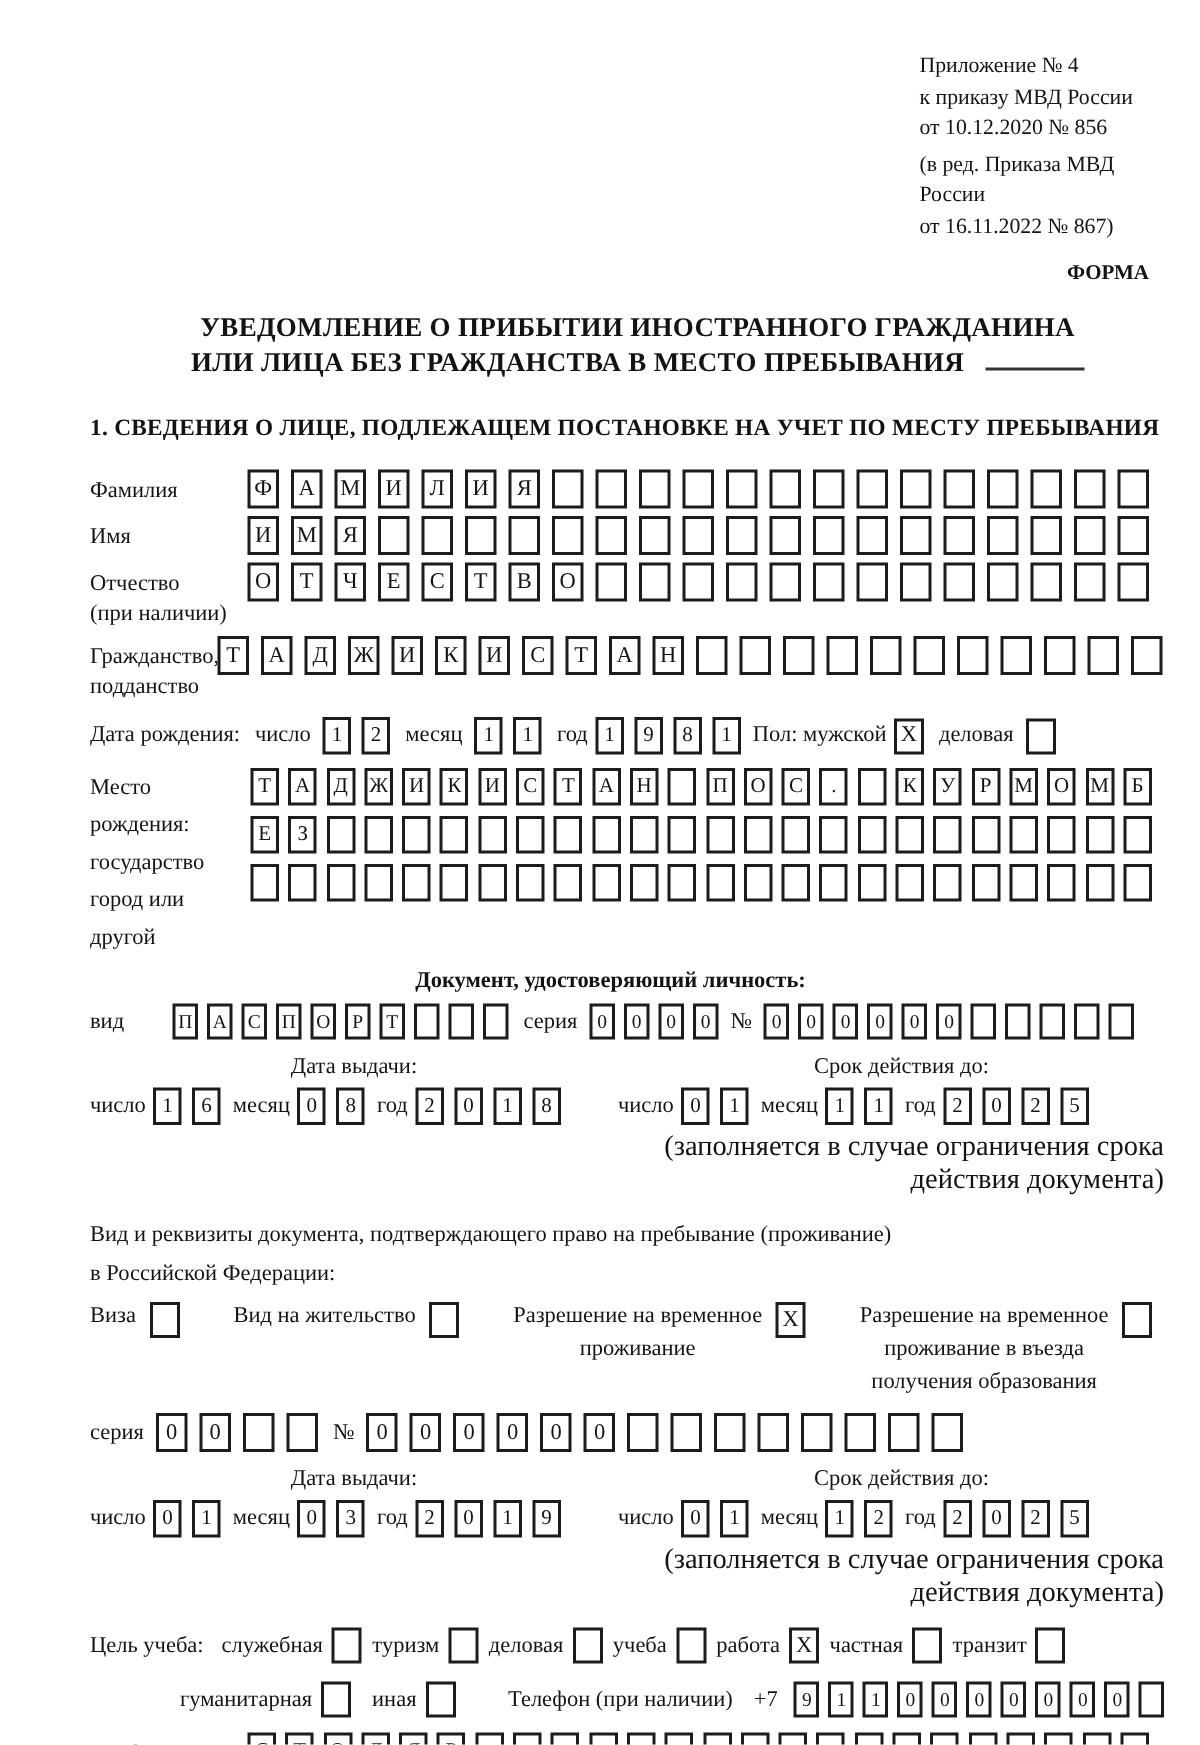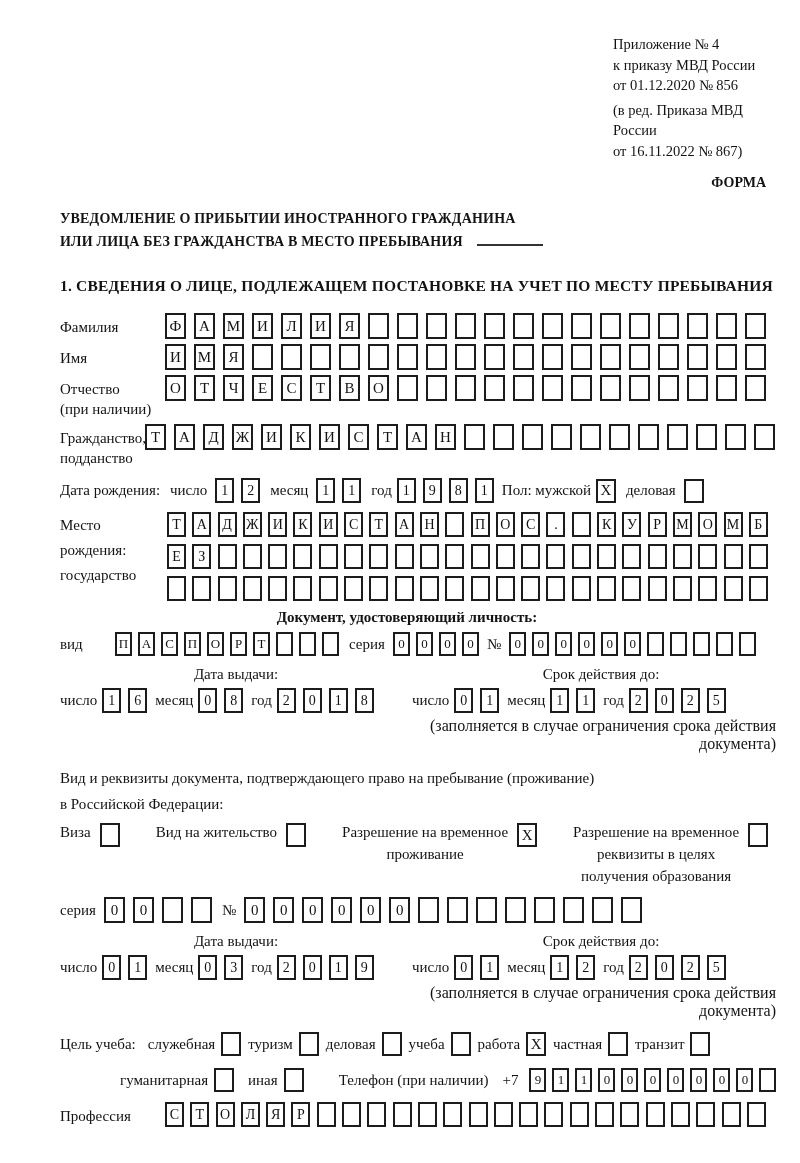--- a/index.html
+++ b/index.html
@@ -4,21 +4,21 @@
 <style>
   html,body{margin:0;padding:0;background:#fff;}
   body{
     width:800px;height:1163px;box-sizing:border-box;
     padding:34px 10px 14px 60px;overflow:hidden;
     color:#131313;font-family:"Liberation Serif","DejaVu Serif",serif;font-size:15px;
   }
   .appendix{margin-left:553px;font-size:14.5px;line-height:20.5px;}
   .appendix .gap-top{margin-top:4px;}
   .form-label{text-align:right;padding-right:24px;font-weight:bold;margin-top:14px;font-size:14px;}
-  .form-title{text-align:left;font-weight:bold;font-size:14px;line-height:23px;margin-top:16px;letter-spacing:.2px;}
+  .form-title{text-align:center;font-weight:bold;font-size:18px;line-height:23px;margin-top:16px;letter-spacing:.2px;}
   .title-underline{display:inline-block;width:66px;border-bottom:2px solid #333;height:14px;margin-left:14px;}
   .section-title{font-weight:bold;font-size:15.5px;margin-top:24px;margin-bottom:18px;letter-spacing:.2px;}
 
   .frow{display:flex;align-items:flex-start;margin-bottom:5px;}
   .flabel{flex:none;width:105px;line-height:20px;padding-top:4px;}
   .flabel.w85{width:85px;}
   .flabel.w107{width:107px;line-height:25px;padding-top:1px;}
 
   .cells{display:flex;}
   .cell{box-sizing:border-box;flex:none;display:flex;align-items:center;justify-content:center;
@@ -38,39 +38,39 @@
   .mr5{margin-right:5px;} .mr8{margin-right:8px;}
 
   .center-bold{text-align:center;font-weight:bold;margin:8px 36px 6px 0;}
   .dates-pair{display:flex;margin-top:10px;}
   .dates-left{flex:none;width:352px;}
   .dates-right{flex:1;}
   .dates-title{text-align:center;margin-bottom:5px;}
   .date-line{display:flex;align-items:center;}
   .dlbl{margin-right:5px;}
   .cells + .dlbl{margin-left:8px;}
-  .small-note{font-size:16px;margin-top:4px;text-align:right;padding-right:14px;}
+  .small-note{font-size:19px;margin-top:4px;text-align:right;padding-right:14px;}
 
   .intro{margin-top:12px;line-height:26px;}
   .res-row{display:flex;align-items:flex-start;margin-top:4px;margin-bottom:10px;gap:36px;}
   .res-opt{display:flex;align-items:flex-start;}
   .res-lines{line-height:22px;text-align:center;}
   .res-opt .cbox{margin-left:9px;margin-top:2px;}
 
   .purpose-row{display:flex;align-items:center;margin-top:12px;gap:7px;}
   .p-item{display:flex;align-items:center;gap:6px;}
   .purpose2-row{display:flex;align-items:center;margin-top:12px;padding-left:60px;gap:6px;}
 </style>
 </head>
 <body>
 
 <div class="appendix">
   <div>Приложение № 4</div>
   <div>к приказу МВД России</div>
-  <div>от 01.12.2020 № 856</div>
+  <div>от 10.12.2020 № 856</div>
   <div class="gap-top">(в ред. Приказа МВД России</div>
   <div>от 16.11.2022 № 867)</div>
 </div>
 <div class="form-label">ФОРМА</div>
 
 <div class="form-title">
   <div>УВЕДОМЛЕНИЕ О ПРИБЫТИИ ИНОСТРАННОГО ГРАЖДАНИНА</div>
   <div><span>ИЛИ ЛИЦА БЕЗ ГРАЖДАНСТВА В МЕСТО ПРЕБЫВАНИЯ</span><span class="title-underline"></span></div>
 </div>
 
@@ -210,20 +210,21 @@
   <span class="ml8 mr5">Пол: мужской</span>
   <span class="cbox">X</span>
   <span class="ml10 mr8">деловая</span>
   <span class="cbox"></span>
 </div>
 
 <div class="frow" style="margin-bottom:2px;">
   <div class="flabel w107">
     <div>Место рождения:</div>
     <div>государство</div>
+    <div>город или другой</div>
   </div>
   <div class="stack">
     <div class="cells cells-sm">
         <span class="cell">Т</span>
         <span class="cell">А</span>
         <span class="cell">Д</span>
         <span class="cell">Ж</span>
         <span class="cell">И</span>
         <span class="cell">К</span>
         <span class="cell">И</span>
@@ -403,21 +404,21 @@
   <div class="res-opt">
     <div class="res-lines">
       <div>Разрешение на временное</div>
       <div>проживание</div>
     </div>
     <span class="cbox">X</span>
   </div>
   <div class="res-opt">
     <div class="res-lines">
       <div>Разрешение на временное</div>
-      <div>реквизиты в целях</div>
+      <div>проживание в въезда</div>
       <div>получения образования</div>
     </div>
     <span class="cbox"></span>
   </div>
 </div>
 
 <div class="inline-row">
   <span class="mr8">серия</span>
   <span class="cells cells-lg">
       <span class="cell">0</span>

